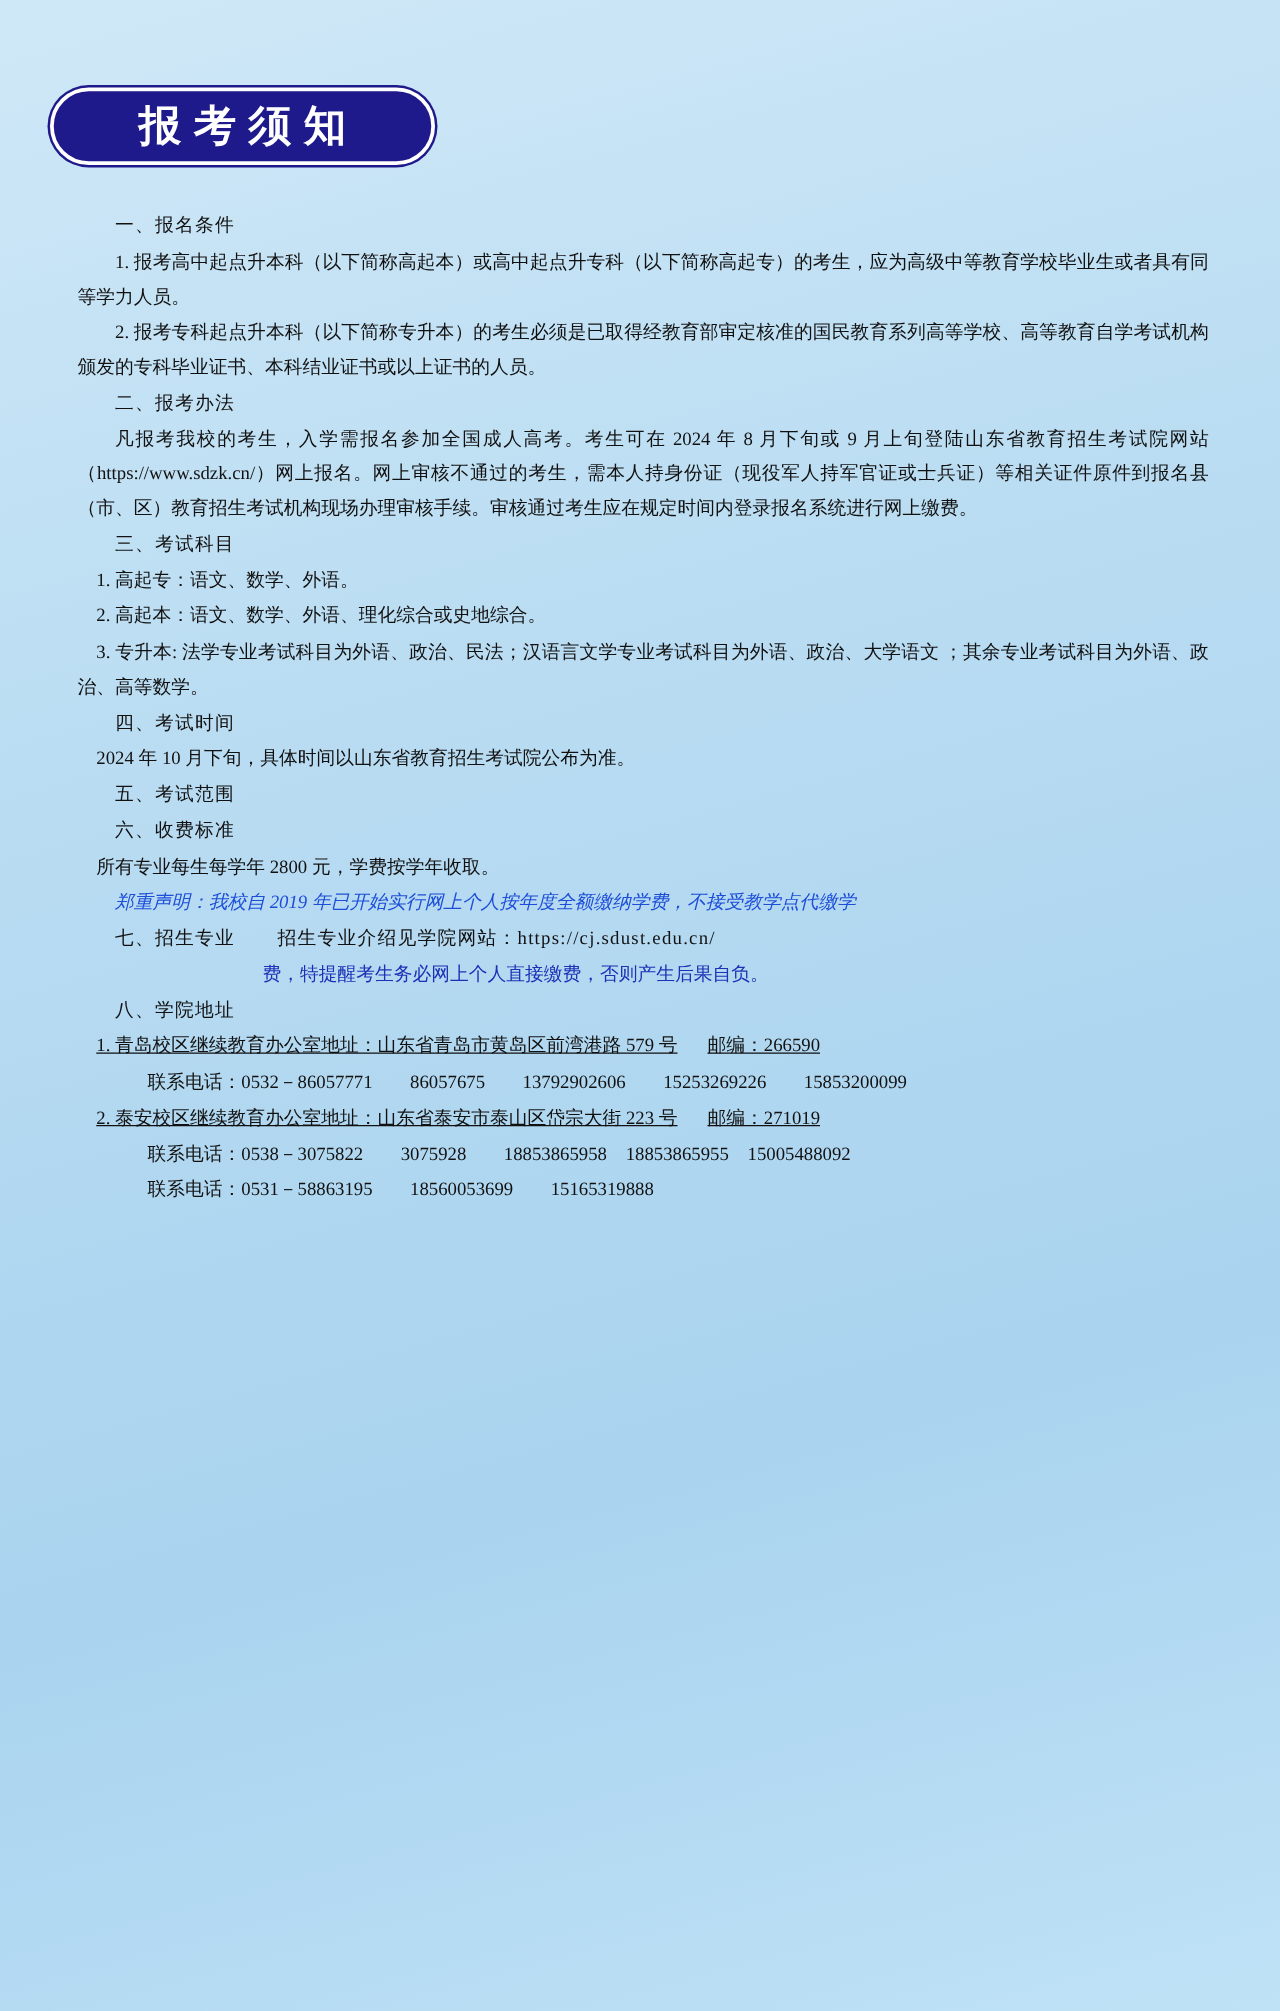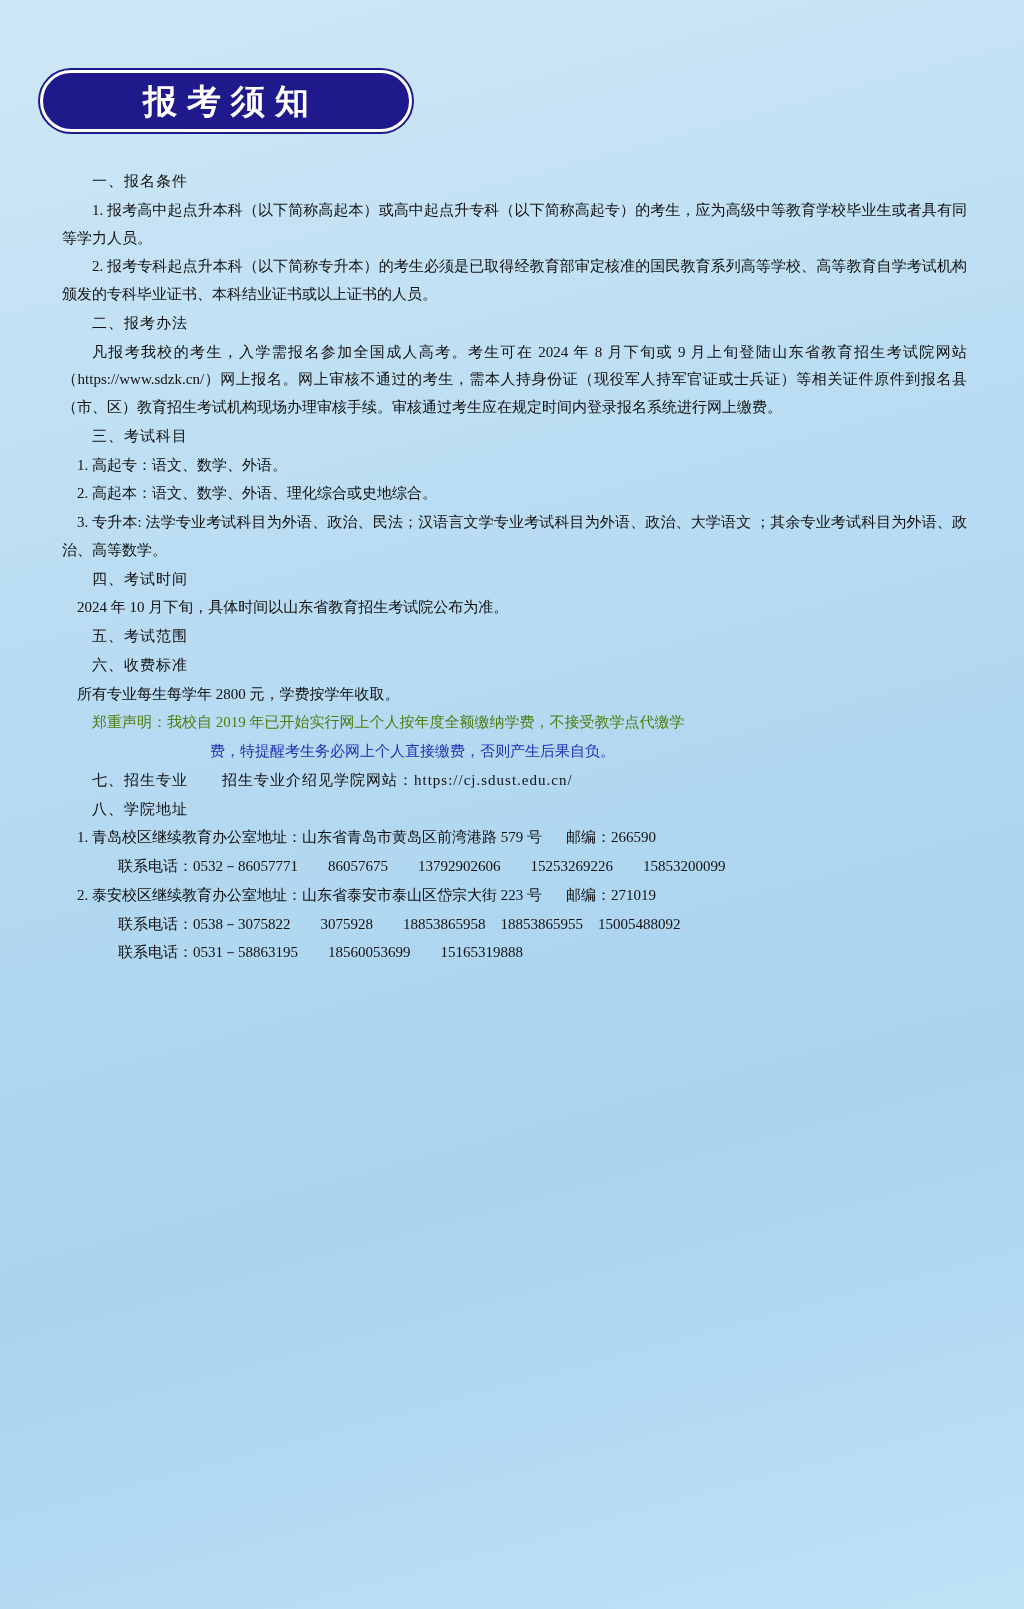--- a/index.html
+++ b/index.html
@@ -20,21 +20,21 @@
     height: 1609px;
     box-sizing: border-box;
     padding: 0;
   }
 
   
   .title-wrap {
     position: absolute;
     left: 40px;
     top: 70px;
-    width: 372px;
+    width: 308px;
     height: 62px;
   }
   .title-plate {
     position: absolute;
     inset: 0;
     background: #1e1a8c;
     border: 3px solid #ffffff;
     border-radius: 31px;
     box-shadow: 0 0 0 2px #1e1a8c;
     display: flex;
@@ -63,34 +63,36 @@
   .p {
     margin: 0 0 1px 0;
     text-align: justify;
   }
   .ind1 { text-indent: 2em; }
   .head {
     text-indent: 2em;
     letter-spacing: 1px;
   }
   .blue-indent {
-    color: #4d7c0f;
+    color: #1d4ed8;
     text-indent: 0;
     margin-left: 30px;
+    font-style: italic;
   }
   .blue-cont {
     color: #1c31b5;
     text-indent: 0;
     margin-left: 148px;
   }
   .sub {
     text-indent: 1em;
   }
   .addr-line {
     text-indent: 1em;
+    text-decoration: underline;
   }
   .tel-line {
     text-indent: 0;
     padding-left: 56px;
   }
   .sp-l { margin-left: 34px; }
   .sp-m { margin-left: 24px; }
 </style>
 </head>
 <body>
@@ -118,25 +120,25 @@
     <p class="p sub">3. 专升本: 法学专业考试科目为外语、政治、民法；汉语言文学专业考试科目为外语、政治、大学语文 ；其余专业考试科目为外语、政治、高等数学。</p>
 
     <p class="p head">四、考试时间</p>
     <p class="p sub">2024 年 10 月下旬，具体时间以山东省教育招生考试院公布为准。</p>
 
     <p class="p head">五、考试范围</p>
 
     <p class="p head">六、收费标准</p>
     <p class="p sub">所有专业每生每学年 2800 元，学费按学年收取。</p>
     <p class="p blue-indent">郑重声明：我校自 2019 年已开始实行网上个人按年度全额缴纳学费，不接受教学点代缴学</p>
-    <p class="p blue-cont">费，特提醒考生务必网上个人直接缴费，否则产生后果自负。</p>
-
     <p class="p head">
       <span>七、招生专业</span><span class="sp-l">招生专业介绍见学院网站：https://cj.sdust.edu.cn/</span>
     </p>
+
+    <p class="p blue-cont">费，特提醒考生务必网上个人直接缴费，否则产生后果自负。</p>
 
     <p class="p head">八、学院地址</p>
 
     <p class="p addr-line">
       <span>1. 青岛校区继续教育办公室地址：山东省青岛市黄岛区前湾港路 579 号</span><span class="sp-m">邮编：266590</span>
     </p>
     <p class="p tel-line">
       <span>联系电话：</span><span>0532－86057771　　86057675　　13792902606　　15253269226　　15853200099</span>
     </p>
 

